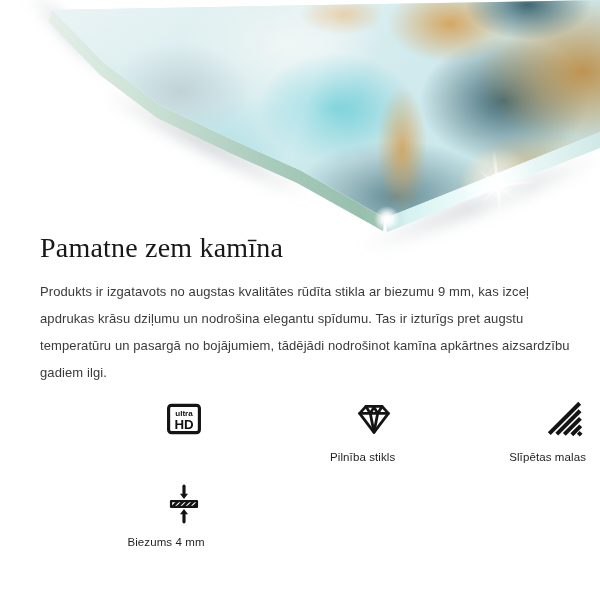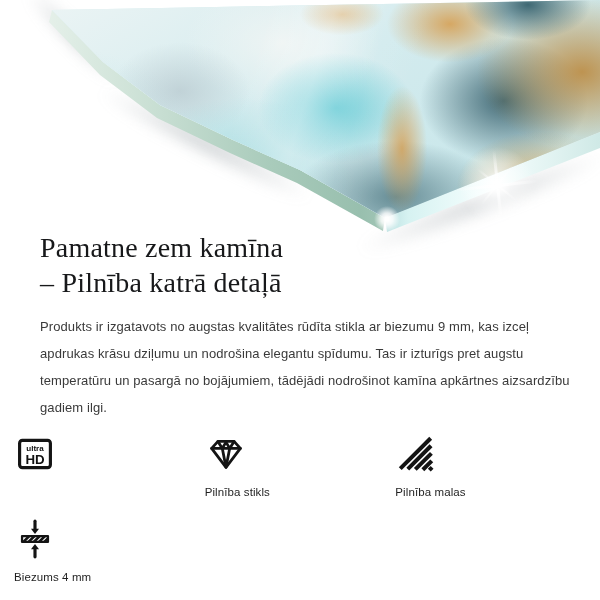--- a/index.html
+++ b/index.html
@@ -57,21 +57,21 @@
   .sparkle .arm-d1{transform:rotate(45deg);} .sparkle .arm-d2{transform:rotate(-45deg);}
   
   .content{padding:0 30px 0 40px;}
   h1{font-family:"Liberation Serif","DejaVu Serif",serif;font-weight:400;
      font-size:28px;line-height:35px;color:#17181a;margin:6px 0 0 0;letter-spacing:.2px;}
   .desc{margin:13px 0 0 0;max-width:535px;font-size:13px;line-height:27px;
      color:#3a3a3a;letter-spacing:.1px;}
   
   .features{margin-top:12px;display:grid;grid-template-columns:repeat(3,1fr);
      row-gap:20px;padding:0 14px;}
-  .feature{display:flex;flex-direction:column;align-items:flex-start;gap:11px;}
+  .feature{display:flex;flex-direction:column;align-items:flex-end;gap:11px;}
   .feature .icon{width:42px;height:42px;display:flex;align-items:center;justify-content:center;}
   .feature svg{width:42px;height:42px;stroke:#141414;fill:none;stroke-width:1.6;
      stroke-linecap:round;stroke-linejoin:round;}
   .feature .label{font-size:11.5px;color:#1f1f1f;white-space:nowrap;letter-spacing:.1px;}
   .svgtxt{font-family:"Liberation Sans",sans-serif;fill:#111;stroke:none;}
 </style>
 </head>
 <body>
 
 <div class="hero">
@@ -87,21 +87,20 @@
       <span class="arm-h"></span>
       <span class="arm-v"></span>
     <span class="arm-d1"></span>
       <span class="arm-d2"></span>
   </span>
 </div>
 
 <div class="content">
   <h1>
     <span>Pamatne zem kamīna</span><br>
-    <span>– Pilnība katrā detaļā</span>
   </h1>
   <p class="desc">Produkts ir izgatavots no augstas kvalitātes rūdīta stikla ar biezumu 9 mm, kas izceļ apdrukas krāsu dziļumu un nodrošina elegantu spīdumu. Tas ir izturīgs pret augstu temperatūru un pasargā no bojājumiem, tādējādi nodrošinot kamīna apkārtnes aizsardzību gadiem ilgi.</p>
 </div>
 
 <div class="features">
 
 
   <div class="feature">
     <span class="icon">
       <svg viewBox="0 0 24 24">
@@ -129,21 +128,21 @@
   <div class="feature">
     <span class="icon">
       <svg viewBox="0 0 24 24" style="stroke-linecap:butt">
         <path d="M3 20.4 20.4 3" stroke-width="2.3"></path>
         <path d="M7.3 20.6 20.6 7.3" stroke-width="2.3"></path>
         <path d="M11.6 20.8 20.8 11.6" stroke-width="2.3"></path>
         <path d="M15.9 21 21 15.9" stroke-width="2.3"></path>
         <path d="M19.6 21.2 21.2 19.6" stroke-width="2.3"></path>
       </svg>
     </span>
-    <span class="label">Pilnība malas</span>
+    <span class="label">Slīpētas malas</span>
   </div>
 
   <div class="feature">
     <span class="icon">
       <svg viewBox="0 0 24 24">
         <defs>
           <clipPath id="barclip">
               <rect x="4.6" y="10.3" width="14.8" height="3.4"></rect>
             </clipPath>
         </defs>

